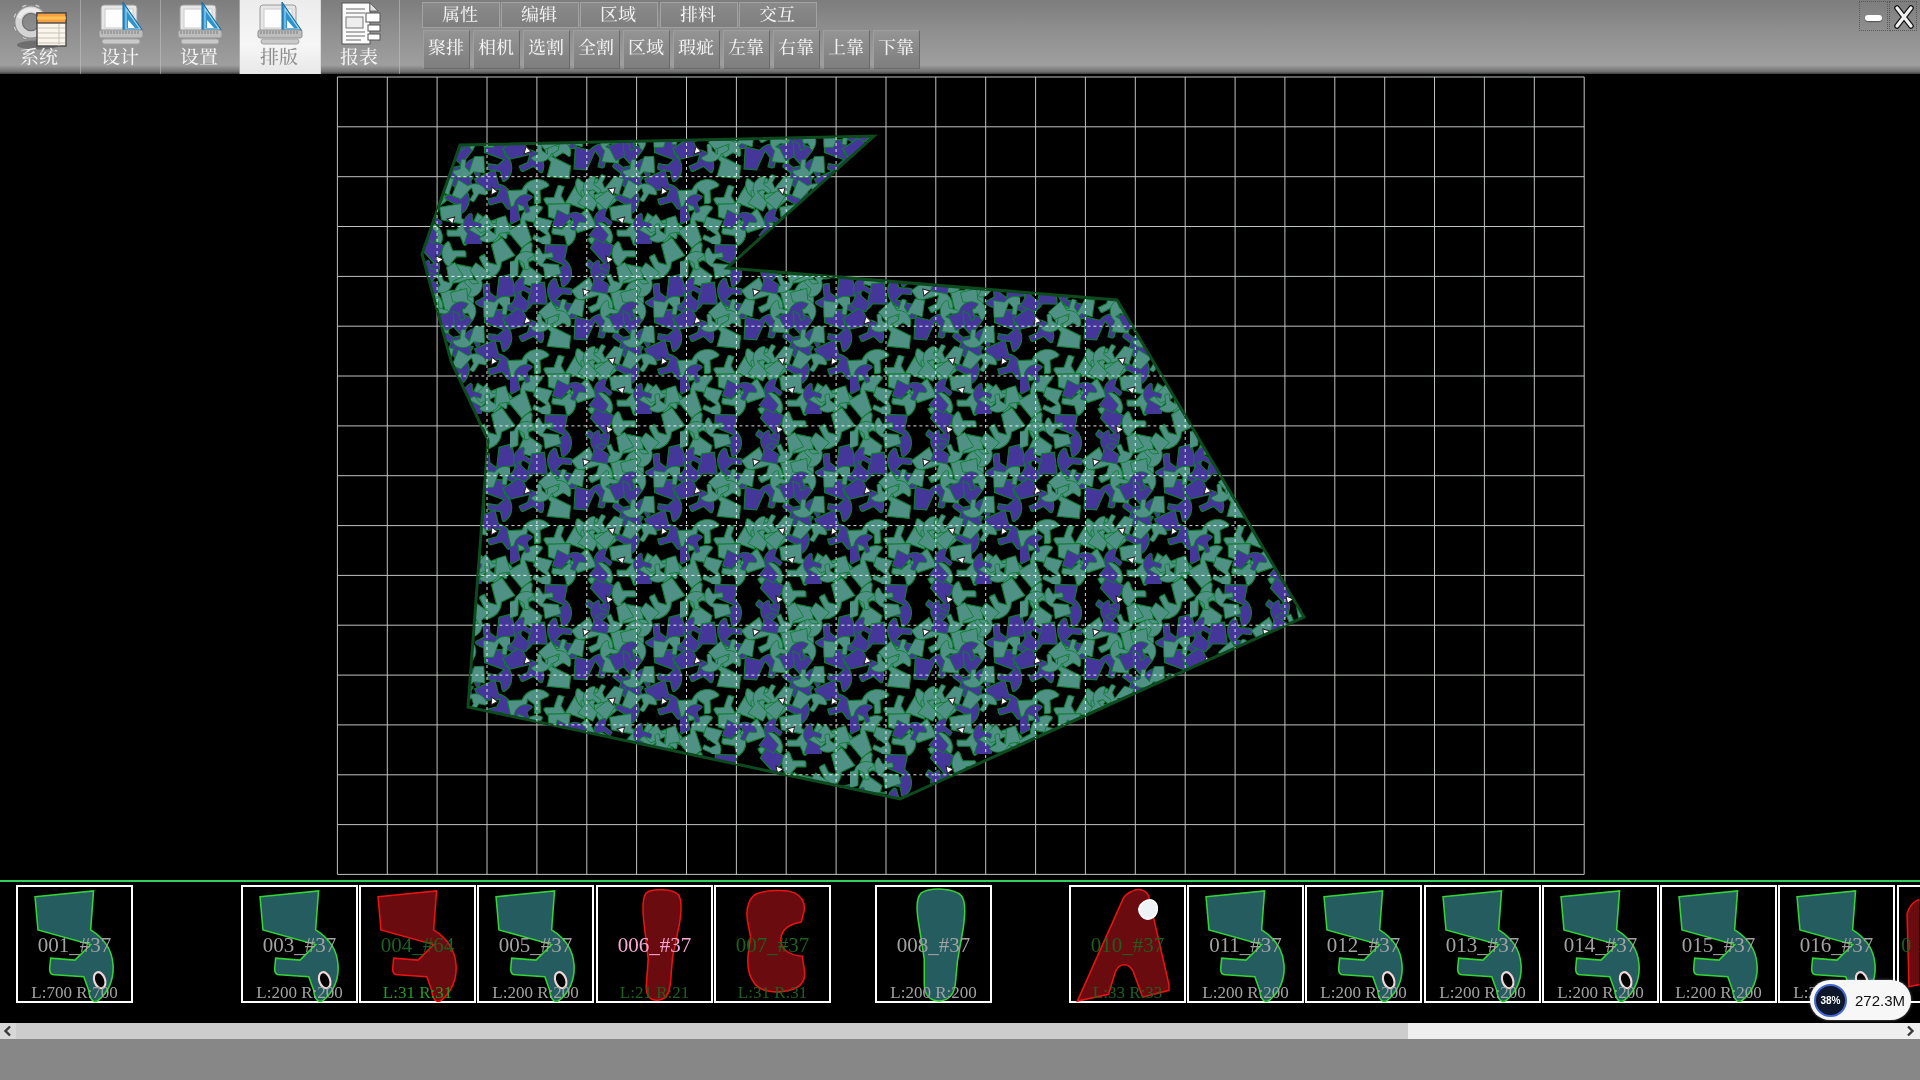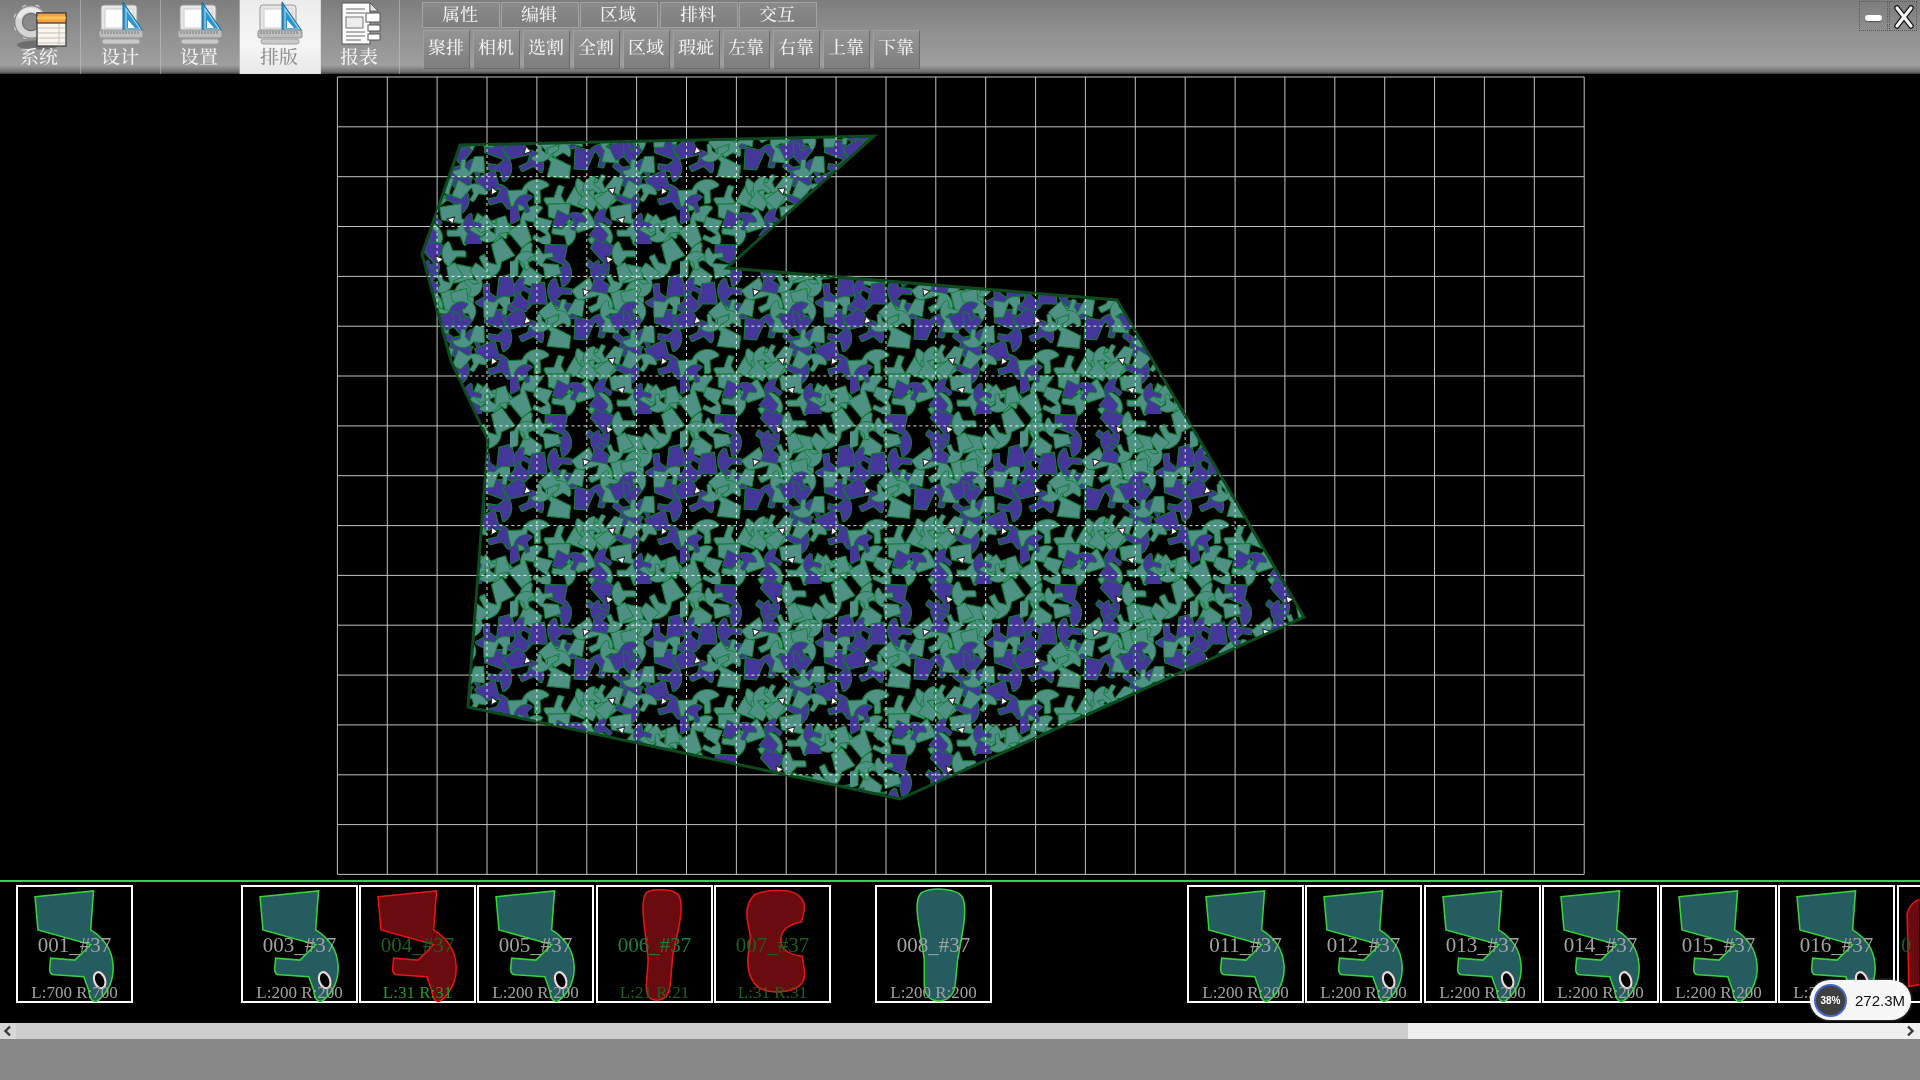--- a/index.html
+++ b/index.html
@@ -13,21 +13,21 @@
 #gl{position:absolute;left:0;top:879.5px;width:1920px;height:2.5px;background:#2fd05f}
 #strip{position:absolute;left:0;top:883px;width:1920px;height:140px;background:#000}
 .tb{position:absolute;top:2px;width:117px;height:118px;border:2px solid #fff;background:#000}
 .tn{position:absolute;width:100%;text-align:center;top:46px;font:21px "Liberation Serif",serif}
 .tl{position:absolute;width:100%;text-align:center;top:96px;font:17px "Liberation Serif",serif}
 #sb{position:absolute;left:0;top:1023px;width:1920px;height:16px;background:#efefef}
 #sbthumb{position:absolute;left:16px;top:0;width:1392px;height:16px;background:#cdcdcd}
 #sbl{position:absolute;left:0;top:0;width:16px;height:16px;background:#d8d8d8}
 #bottom{position:absolute;left:0;top:1039px;width:1920px;height:41px;background:#878787}
 #pill{position:absolute;left:1810px;top:980px;width:101px;height:40px;background:#f7f7f7;border-radius:20px;box-shadow:0 0 3px rgba(255,255,255,0.45)}
-#pill .c{position:absolute;left:4px;top:3.5px;width:33px;height:33px;border-radius:50%;background:#404040;border:2.5px solid #4466d2;color:#fff;font:700 10px "Liberation Sans";display:flex;align-items:center;justify-content:center}
+#pill .c{position:absolute;left:4px;top:3.5px;width:33px;height:33px;border-radius:50%;background:#0f172a;border:2.5px solid #4466d2;color:#fff;font:700 10px "Liberation Sans";display:flex;align-items:center;justify-content:center}
 #pill .t{position:absolute;left:45px;top:12px;font:15px "Liberation Sans";color:#111}
 </style></head><body>
 <div id="toolbar">
     <div class="bigbtn" style="left:0px;width:81px;">
       <div class="bicon"><svg width="56" height="50" viewBox="0 0 56 50">
 <ellipse cx="26" cy="44" rx="21" ry="4.5" fill="rgba(70,70,70,0.5)"></ellipse>
 <g transform="translate(19,21)">
             <rect x="-2.6" y="-18.5" width="5.2" height="7" rx="1.2" transform="rotate(22)" fill="#cfcfcf" stroke="#7a7a7a" stroke-width="0.8"></rect>
             <rect x="-2.6" y="-18.5" width="5.2" height="7" rx="1.2" transform="rotate(67)" fill="#cfcfcf" stroke="#7a7a7a" stroke-width="0.8"></rect>
             <rect x="-2.6" y="-18.5" width="5.2" height="7" rx="1.2" transform="rotate(112)" fill="#cfcfcf" stroke="#7a7a7a" stroke-width="0.8"></rect>
@@ -373,51 +373,59 @@
         <path d="M16,10 L76,4 L73,44 C86,52 95,64 96,80 C97,95 91,108 81,116 C76,120 72,115 71,106 L66,92 L36,90 C32,90 31,87 31,84 L32,73 L57,75 L73,59 L19,44 Z" fill="#255c5f" stroke="#35d435" stroke-width="1.6"></path>
         <ellipse cx="82" cy="96" rx="5.5" ry="8.5" transform="rotate(-20 81 95)" fill="#000" stroke="#f0d8d8" stroke-width="2.2"></ellipse>
       </svg>
       <div class="tn" style="color:#a2a2a2">003_#37</div>
       <div class="tl" style="color:#a2a2a2">L:200 R:200</div>
     </div>
     <div class="tb" style="left:359px">
       <svg width="116" height="117" viewBox="0 0 116 120" style="position:absolute;left:0;top:0">
         <path d="M16,10 L76,4 L73,44 C86,52 95,64 96,80 C97,95 91,108 81,116 C76,120 72,115 71,106 L66,92 L36,90 C32,90 31,87 31,84 L32,73 L57,75 L73,59 L19,44 Z" fill="#6a0b10" stroke="#e81414" stroke-width="1.6"></path>
       </svg>
-      <div class="tn" style="color:#1d6020">004_#37</div>
+      <div class="tn" style="color:#1d6020">004_#64</div>
       <div class="tl" style="color:#259a28">L:31 R:31</div>
     </div>
     <div class="tb" style="left:477px">
       <svg width="116" height="117" viewBox="0 0 116 120" style="position:absolute;left:0;top:0">
         <path d="M16,10 L76,4 L73,44 C86,52 95,64 96,80 C97,95 91,108 81,116 C76,120 72,115 71,106 L66,92 L36,90 C32,90 31,87 31,84 L32,73 L57,75 L73,59 L19,44 Z" fill="#255c5f" stroke="#35d435" stroke-width="1.6"></path>
         <ellipse cx="82" cy="96" rx="5.5" ry="8.5" transform="rotate(-20 81 95)" fill="#000" stroke="#f0d8d8" stroke-width="2.2"></ellipse>
       </svg>
       <div class="tn" style="color:#a2a2a2">005_#37</div>
       <div class="tl" style="color:#a2a2a2">L:200 R:200</div>
     </div>
     <div class="tb" style="left:596px">
       <svg width="116" height="117" viewBox="0 0 116 120" style="position:absolute;left:0;top:0">
         <path d="M48,6 C54,1 76,2 81,8 C85,14 84,26 82,38 L75,72 L73,96 C72,108 70,114 61,116 C52,117 48,112 48,102 L50,74 L46,40 C44,24 44,11 48,6 Z" fill="#6a0b10" stroke="#e81414" stroke-width="1.6"></path>
       </svg>
-      <div class="tn" style="color:#15803d">006_#37</div>
+      <div class="tn" style="color:#f9a8d4">006_#37</div>
       <div class="tl" style="color:#1d6020">L:21 R:21</div>
     </div>
     <div class="tb" style="left:714px">
       <svg width="116" height="117" viewBox="0 0 116 120" style="position:absolute;left:0;top:0">
         <path d="M38,8 C48,3 70,2 79,6 C87,10 90,16 89,24 L86,36 C74,38 66,44 65,53 C64,63 73,70 87,71 L89,84 C91,95 86,103 74,106 C60,110 44,107 38,99 C31,90 30,78 32,65 L34,51 L31,36 C29,24 31,14 38,8 Z" fill="#6a0b10" stroke="#e81414" stroke-width="1.6"></path>
       </svg>
       <div class="tn" style="color:#1d6020">007_#37</div>
       <div class="tl" style="color:#1d6020">L:31 R:31</div>
     </div>
     <div class="tb" style="left:875px">
       <svg width="116" height="117" viewBox="0 0 116 120" style="position:absolute;left:0;top:0">
         <path d="M44,6 C54,0 78,1 85,9 C90,15 89,28 87,42 L81,76 L79,98 C78,110 73,116 63,117 C53,117 47,111 47,100 L47,74 L42,42 C39,25 38,12 44,6 Z" fill="#255c5f" stroke="#35d435" stroke-width="1.6"></path>
       </svg>
       <div class="tn" style="color:#a2a2a2">008_#37</div>
       <div class="tl" style="color:#a2a2a2">L:200 R:200</div>
+    </div>
+    <div class="tb" style="left:1069px">
+      <svg width="116" height="117" viewBox="0 0 116 120" style="position:absolute;left:0;top:0">
+        <path d="M62,4 C68,1 75,3 78,9 L99,100 L99,106 L72,113 L62,86 C57,77 48,78 44,87 L37,110 L5,117 L52,12 C55,6 58,6 62,4 Z" fill="#6a0b10" stroke="#e81414" stroke-width="1.6"></path>
+        <path d="M72,16 C80,10 88,14 87,24 C86,32 76,36 71,30 C67,25 67,20 72,16 Z" fill="#eef3f6" stroke="#fff" stroke-width="1.5"></path>
+      </svg>
+      <div class="tn" style="color:#1d6020">010_#37</div>
+      <div class="tl" style="color:#1d6020">L:33 R:33</div>
     </div>
     <div class="tb" style="left:1187px">
       <svg width="116" height="117" viewBox="0 0 116 120" style="position:absolute;left:0;top:0">
         <path d="M16,10 L76,4 L73,44 C86,52 95,64 96,80 C97,95 91,108 81,116 C76,120 72,115 71,106 L66,92 L36,90 C32,90 31,87 31,84 L32,73 L57,75 L73,59 L19,44 Z" fill="#255c5f" stroke="#35d435" stroke-width="1.6"></path>
       </svg>
       <div class="tn" style="color:#a2a2a2">011_#37</div>
       <div class="tl" style="color:#a2a2a2">L:200 R:200</div>
     </div>
     <div class="tb" style="left:1305px">
       <svg width="116" height="117" viewBox="0 0 116 120" style="position:absolute;left:0;top:0">

